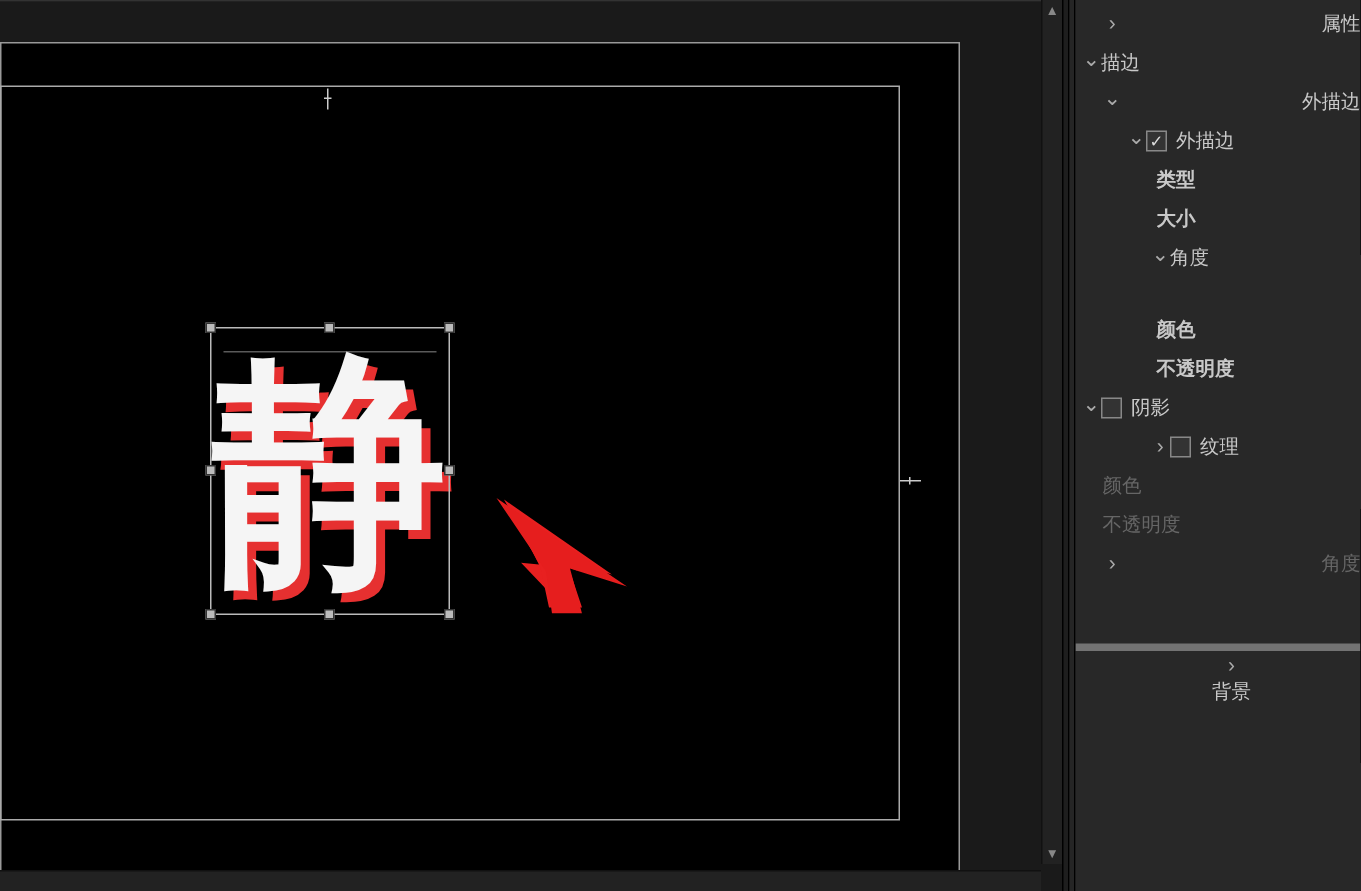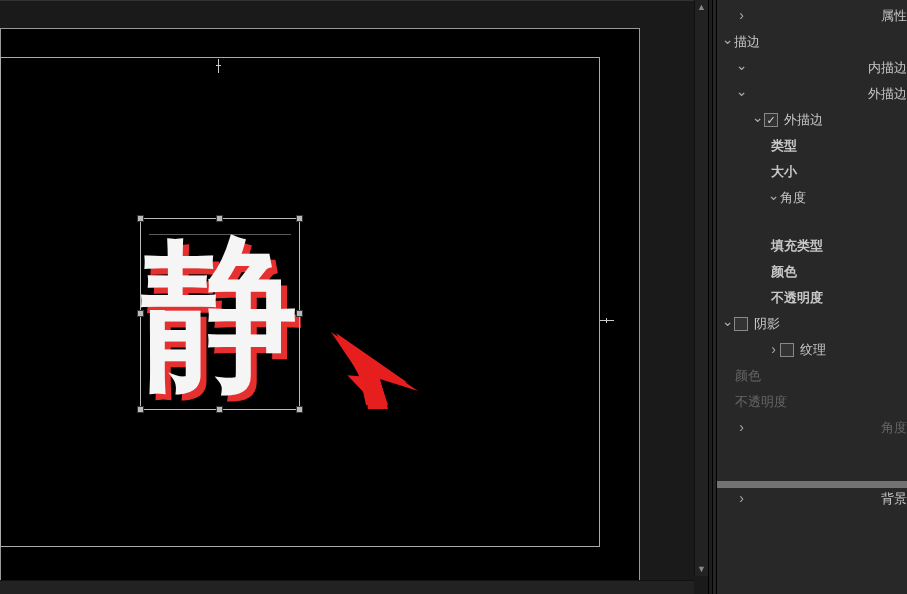--- a/index.html
+++ b/index.html
@@ -291,24 +291,20 @@
     <span class="chev collapsed"></span>
     <span class="label">属性</span>
   </div>
 
 
   <div class="tree-row ind0">
     <span class="chev expanded"></span>
     <span class="label">描边</span>
   </div>
 
-  <div class="tree-row ind1">
-    <span class="chev expanded"></span>
-    <span class="label">内描边</span>
-  </div>
 
   <div class="tree-row ind1">
     <span class="chev expanded"></span>
     <span class="label">外描边</span>
   </div>
 
   <div class="tree-row ind2">
     <span class="chev expanded"></span>
     <span class="cb checked"></span>
     <span class="label">外描边</span>
@@ -320,23 +316,20 @@
   <div class="tree-row ind4">
     <span class="label">大小</span>
   </div>
   <div class="tree-row ind3">
     <span class="chev expanded"></span>
     <span class="label">角度</span>
   </div>
 
   <div style="height:22px"></div>
 
-  <div class="tree-row ind4">
-    <span class="label">填充类型</span>
-  </div>
   <div class="tree-row ind4">
     <span class="label">颜色</span>
   </div>
   <div class="tree-row ind4">
     <span class="label">不透明度</span>
   </div>
 
   <div class="tree-row ind0">
     <span class="chev expanded"></span>
     <span class="cb"></span>
@@ -355,18 +348,18 @@
   <div class="tree-row ind1 disabled">
     <span class="label">不透明度</span>
   </div>
   <div class="tree-row ind1 disabled">
     <span class="chev collapsed"></span>
     <span class="label">角度</span>
   </div>
 
   <div style="height:40px"></div>
 
-  <div class="tree-row ind1" style="border-top:7px solid #737373; padding-top:2px;">
+  <div class="tree-row ind1" style="border-top:5px solid #737373; padding-top:2px;flex-direction:column;">
     <span class="chev collapsed"></span>
     <span class="label">背景</span>
   </div>
 
 </div>
 
 </body></html>

